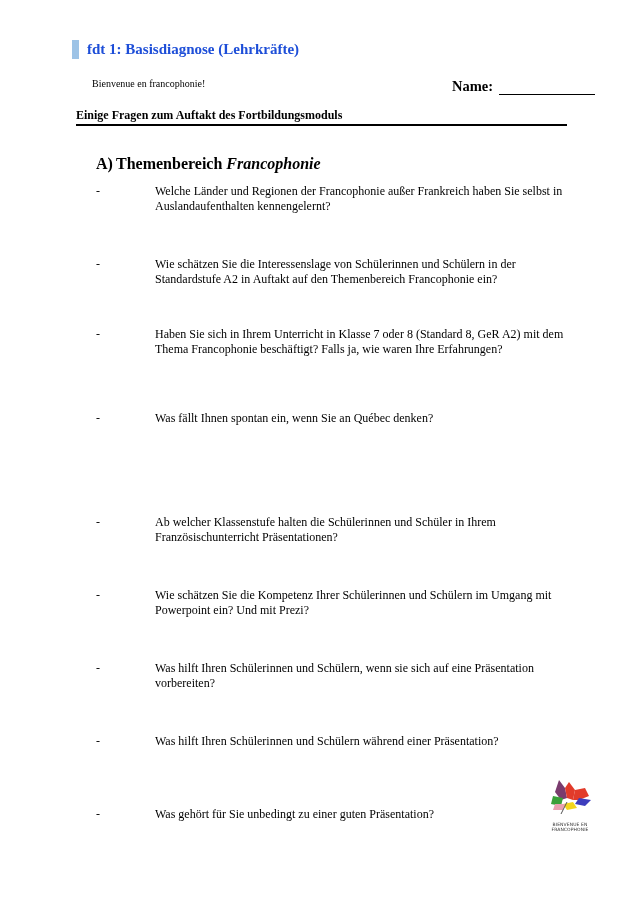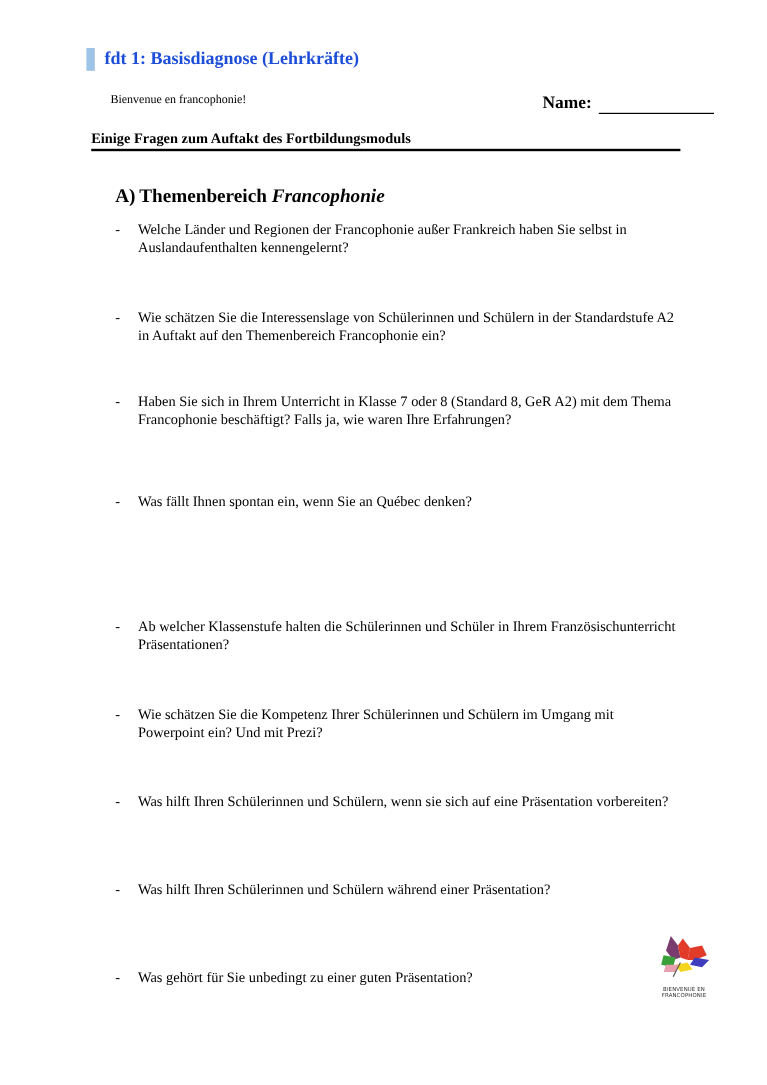--- a/index.html
+++ b/index.html
@@ -12,21 +12,21 @@
   .welcome { position: absolute; left: 92px; top: 78px; font-weight: normal; font-size: 10px; }
   .name-field { position: absolute; left: 418px; top: 78px; font-weight: bold; font-size: 14.5px; margin-left: 34px; }
   .name-field .line { display: inline-block; width: 96px; border-bottom: 1px solid #000; height: 15px; vertical-align: bottom; margin-left: 6px; }
   .subtitle { position: absolute; left: 76px; top: 108px; font-weight: bold; font-size: 12px; }
   .rule { position: absolute; left: 76px; top: 124px; width: 491px; height: 2px; background: #000; }
   .section-head { position: absolute; left: 96px; font-weight: bold; font-size: 16px; }
   .section-head .letter { display: inline-block; width: 20px; }
   .section-head i { font-weight: bold; }
   .q { position: absolute; left: 96px; width: 470px; font-size: 12px; line-height: 15px; display: flex; }
   .q .dash { width: 19px; flex: none; }
-  .q .txt { flex: 1; }
+  .q .txt { flex: 1; margin-left: 40px; }
   .logo { position: absolute; left: 545px; top: 778px; width: 50px; height: 58px; }
   .logo .cap { font-family: "DejaVu Sans", sans-serif; font-size: 4.5px; text-align: center; line-height: 5px; color: #333; letter-spacing: 0.1px; }
 </style>
 </head>
 <body>
 
 <div class="page">
 
   <div class="doc-header">
     <div class="bar"></div>

